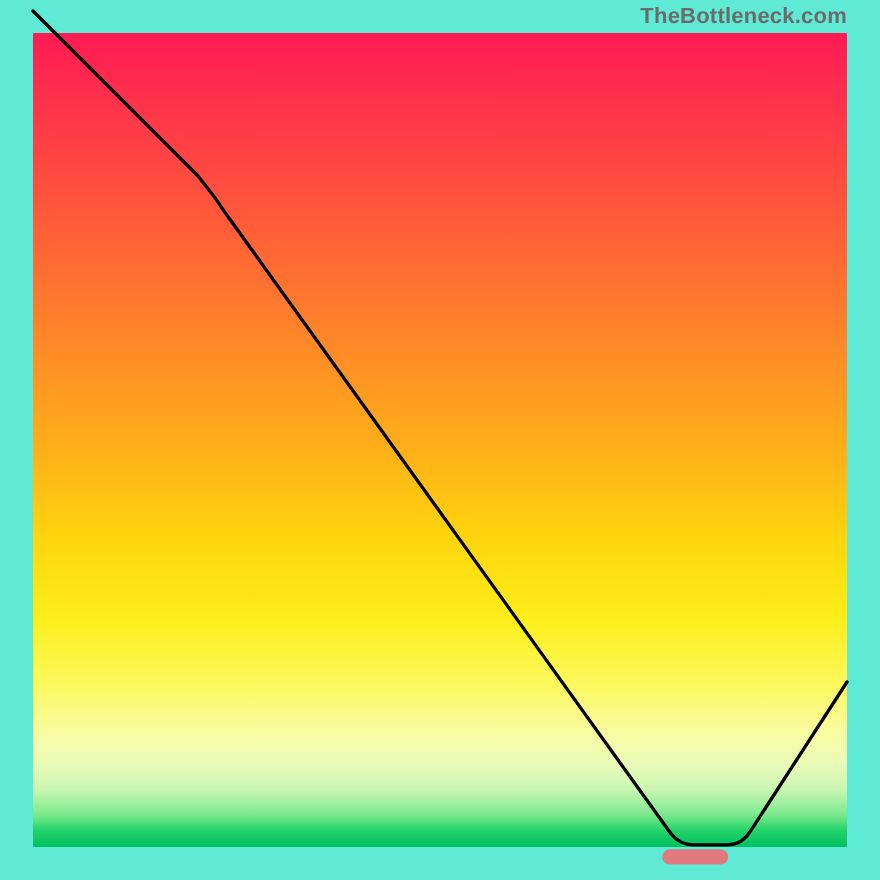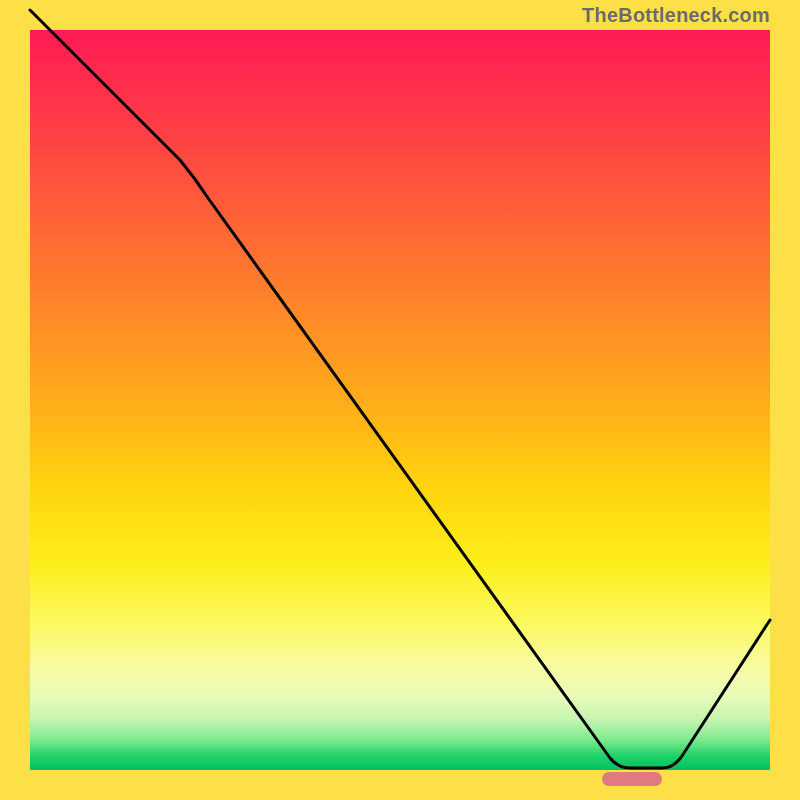--- a/index.html
+++ b/index.html
@@ -8,21 +8,21 @@
     width: 800px;
     height: 800px;
     overflow: hidden;
     font-family: Arial, Helvetica, sans-serif;
     background: #000;
   }
   .stage {
     position: relative;
     width: 800px;
     height: 800px;
-    background: #fde047;
+    background: #5eead4;
   }
   .gradient-panel {
     position: absolute;
     left: 30px;
     top: 30px;
     width: 740px;
     height: 740px;
     
     background: linear-gradient(
       to bottom,

